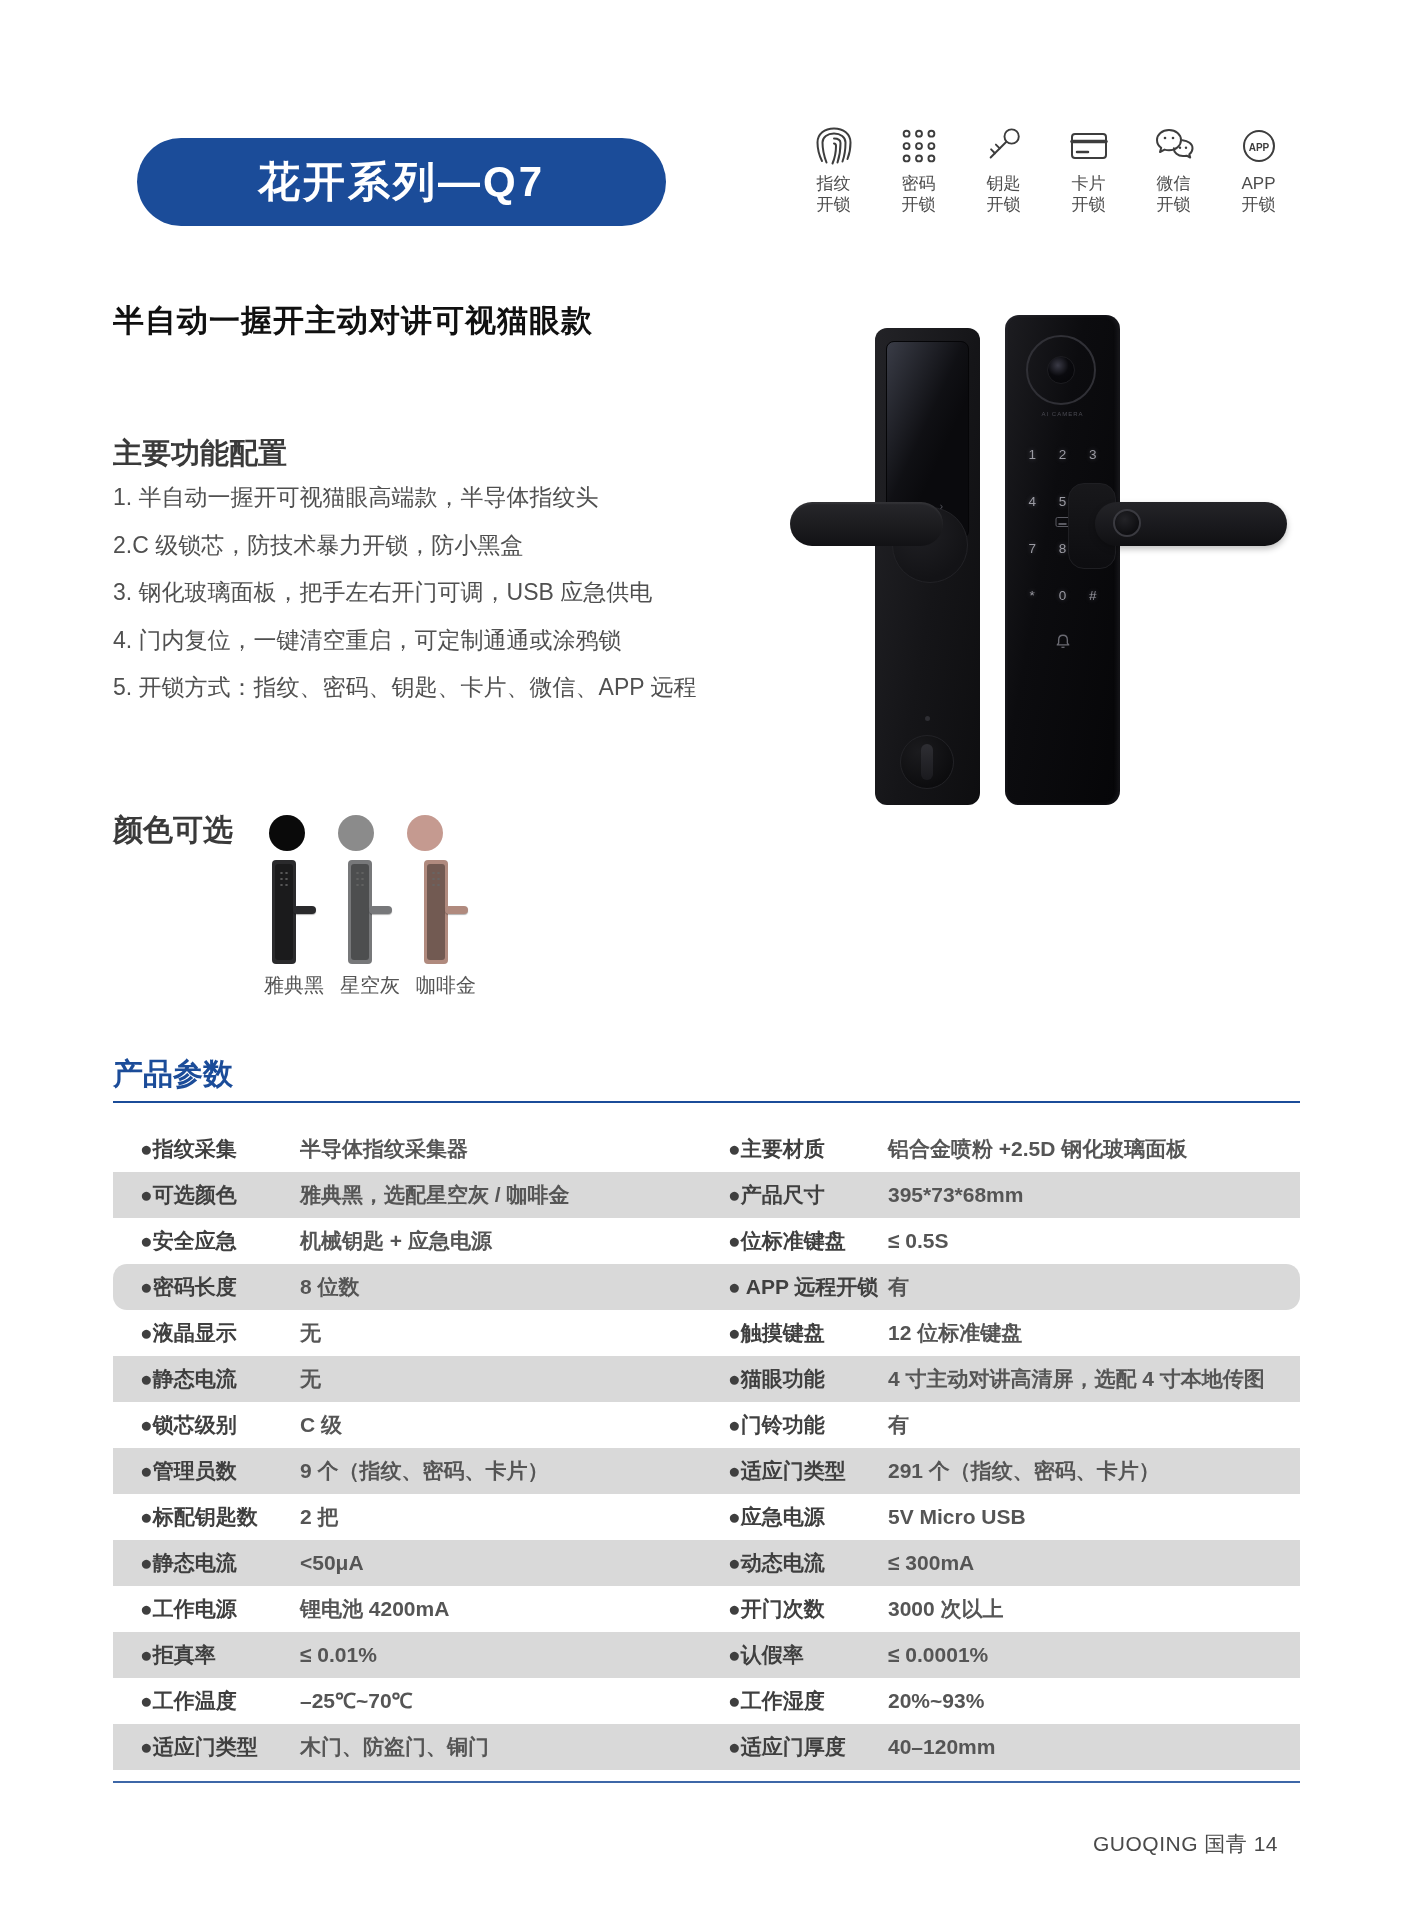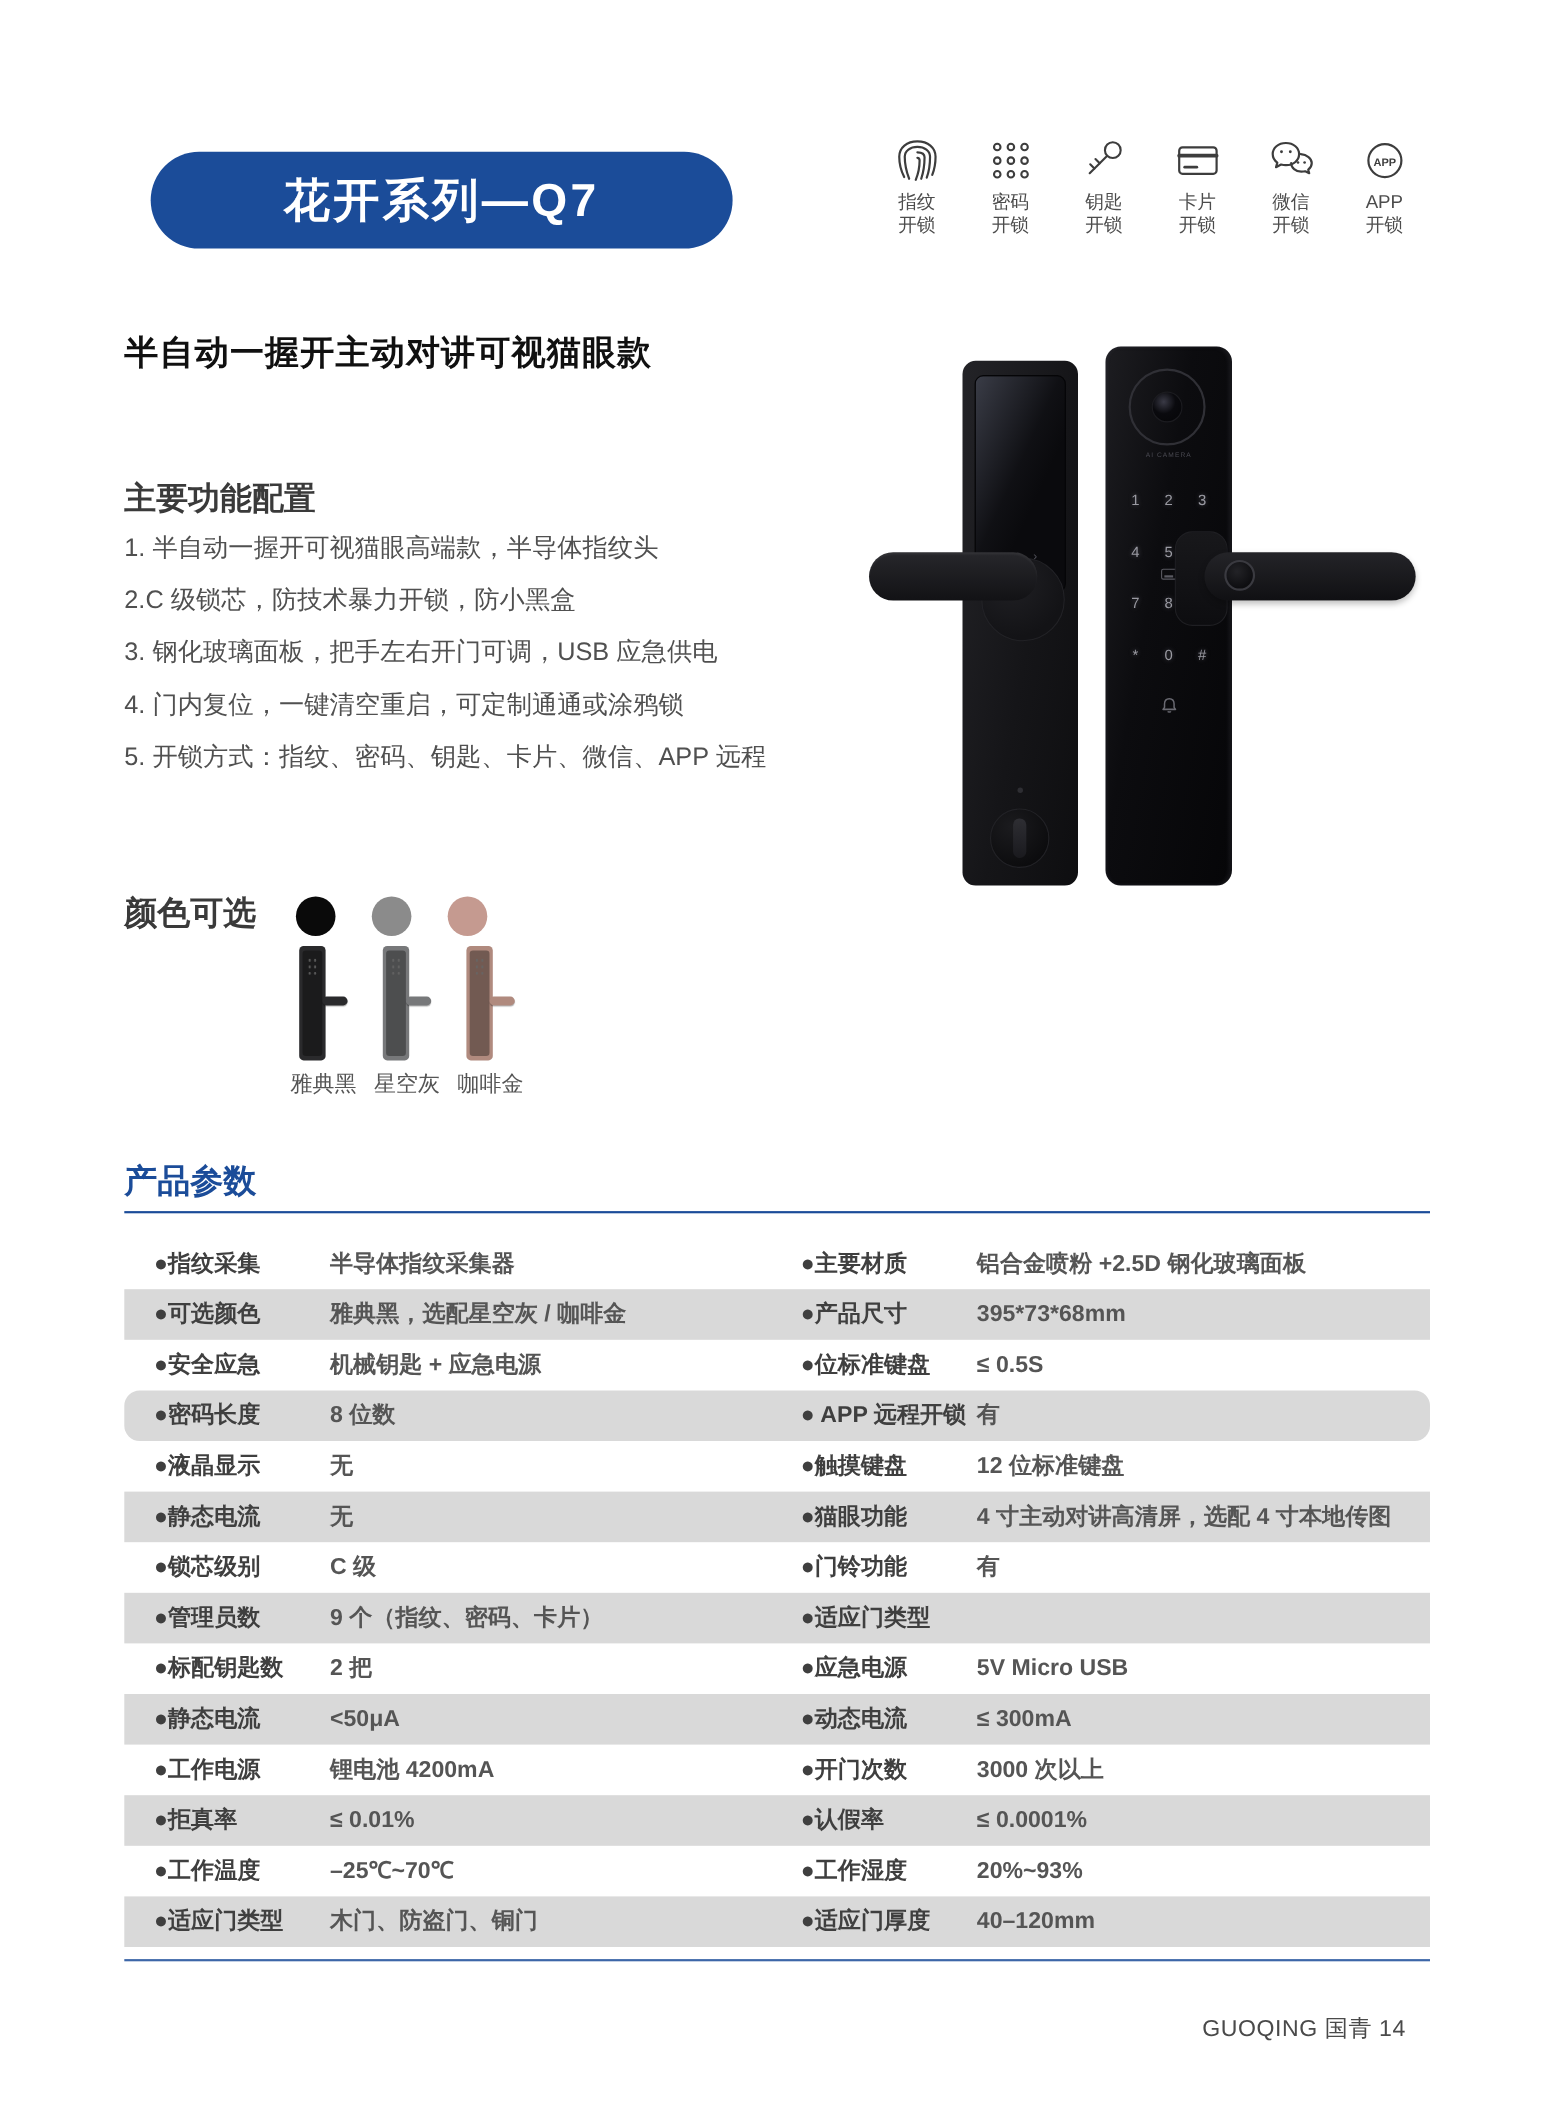--- a/index.html
+++ b/index.html
@@ -354,20 +354,21 @@
   <div class="spec-row">
     <span class="sl-label">●锁芯级别</span>
       <span class="sl-value">C 级</span>
       <span class="sr-label">●门铃功能</span>
       <span class="sr-value">有</span>
   </div>
   <div class="spec-row" style="background-color: rgb(217, 217, 217);">
     <span class="sl-label">●管理员数</span>
       <span class="sl-value">9 个（指纹、密码、卡片）</span>
       <span class="sr-label">●适应门类型</span>
+      <span class="sr-value">291 个（指纹、密码、卡片）</span>
   </div>
   <div class="spec-row">
     <span class="sl-label">●标配钥匙数</span>
       <span class="sl-value">2 把</span>
       <span class="sr-label">●应急电源</span>
       <span class="sr-value">5V Micro USB</span>
   </div>
   <div class="spec-row" style="background-color: rgb(217, 217, 217);">
     <span class="sl-label">●静态电流</span>
       <span class="sl-value">&lt;50μA</span>

